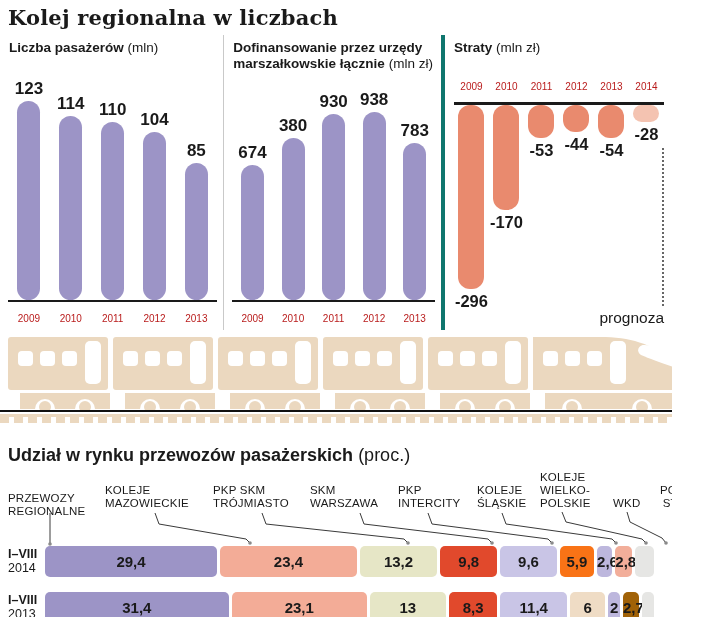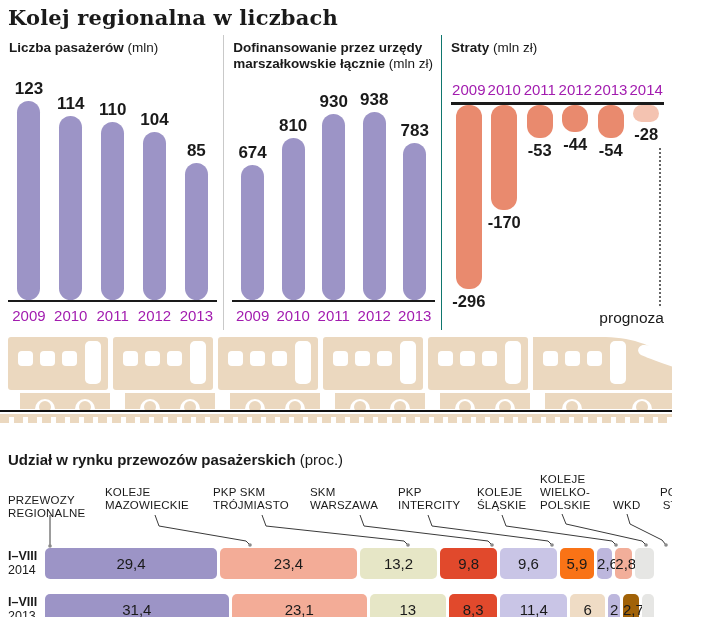--- a/index.html
+++ b/index.html
@@ -6,52 +6,52 @@
   body { margin: 0; background: #fff; font-family: "Liberation Sans", sans-serif; color: #1a1a1a; }
   .page { width: 672px; height: 617px; background: #fff; overflow: hidden; position: relative; }
 
   h1.main-title { margin: 0; padding: 6px 0 0 8px; font-family: "DejaVu Serif", serif;
 email    font-weight: bold; font-size: 21px; line-height: 24px; letter-spacing: .2px; }
 
   .panels { display: flex; margin-top: 5px; height: 295px; }
   .panel { position: relative; }
   .p1 { width: 237px; }
   .p2 { width: 231px; border-left: 1px solid #c9c9c9; }
-  .p3 { width: 245px; border-left: 1px solid #0f766e; }
+  .p3 { width: 245px; border-left: 4px solid #0f766e; }
   .panel h2 { margin: 0; position: absolute; top: 5px; left: 9px; right: 6px;
     font-size: 13.5px; line-height: 16px; font-weight: bold; }
   .unit { font-weight: normal; }
 
   .updown { position: absolute; left: 8px; right: 6px; bottom: 30px;
     display: flex; justify-content: space-between; align-items: flex-end; }
   .col { width: 42px; display: flex; flex-direction: column; align-items: center; }
   .val { font-size: 17px; font-weight: bold; margin-bottom: 2px; white-space: nowrap; }
   .bar { width: 23px; border-radius: 12px; }
   .baseline { position: absolute; left: 8px; right: 6px; bottom: 28px; height: 2.5px; background: #1a1a1a; }
   .years { position: absolute; left: 8px; right: 6px; bottom: 6px;
     display: flex; justify-content: space-between; }
-  .ycell { width: 42px; text-align: center; font-size: 15px; color: #a21caf; }
+  .ycell { width: 42px; text-align: center; font-size: 10px; color: #b91c1c; }
 
   
   .years-top { position: absolute; top: 46px; left: 9px; right: 8px;
     display: flex; justify-content: space-between; }
   .p3 .ycell { width: 37px; }
   .baseline-top { position: absolute; top: 67px; left: 9px; right: 8px; height: 2.5px; background: #1a1a1a; }
   .hang { position: absolute; top: 70px; left: 9px; right: 8px;
     display: flex; justify-content: space-between; align-items: flex-start; }
   .p3 .col { width: 37px; }
   .p3 .bar { width: 26px; }
   .p3 .val { font-size: 16.5px; margin: 3px 0 0 0; }
   .prognoza-line { position: absolute; left: 217px; top: 113px; height: 158px;
     border-left: 2px dotted #666; width: 0; }
   .prognoza-note { position: absolute; right: 8px; bottom: 3px; font-size: 15.5px; }
 
   svg.train { display: block; }
 
-  .market h2.ms-heading { margin: 26px 0 0 8px; font-size: 15px; font-weight: bold; }
+  .market h2.ms-heading { margin: 20px 0 0 8px; font-size: 18px; font-weight: bold; }
   .labels-area { position: relative; height: 80px; }
   .op-label { position: absolute; font-size: 11.5px; line-height: 13px; letter-spacing: .2px; white-space: nowrap; }
   .op-label span { display: block; }
   .l1 { left: 8px;   top: 18px; margin-top: 8px; }
   .l2 { left: 105px; top: 18px; }
   .l3 { left: 213px; top: 18px; }
   .l4 { left: 310px; top: 18px; }
   .l5 { left: 398px; top: 18px; }
   .l6 { left: 477px; top: 18px; }
   .l7 { left: 540px; top: 5px; }
@@ -59,21 +59,21 @@
   .l9 { left: 660px; top: 18px; text-align: center; }
   .connectors { position: absolute; left: 0; top: 0; }
 
   .msrow { display: flex; padding: 0 18px 0 8px; height: 31px; }
   .msrow + .msrow { margin-top: 15px; }
   .mslabel { width: 37px; font-size: 12.5px; line-height: 14px; padding-top: 1px; }
   .mslabel .period { font-weight: bold; display: block; }
   .mslabel .yr { display: block; }
   .msbar { flex: 1; display: flex; gap: 3px; }
   .seg { height: 31px; line-height: 31px; border-radius: 5px; text-align: center;
-    font-weight: normal; font-size: 15px; min-width: 0; white-space: nowrap; }
+    font-weight: bold; font-size: 15px; min-width: 0; white-space: nowrap; }
 </style>
 </head>
 <body>
 
 <div class="page">
 
   <h1 class="main-title">Kolej regionalna w liczbach</h1>
 
   <div class="panels">
 
@@ -112,21 +112,21 @@
     </section>
 
     <section class="panel p2">
       <h2><b>Dofinansowanie przez urzędy marszałkowskie łącznie</b> <span class="unit">(mln zł)</span></h2>
       <div class="updown">
         <div class="col">
             <div class="val">674</div>
             <div class="bar" style="height: 135px; background: rgb(156, 148, 198);"></div>
           </div>
         <div class="col">
-            <div class="val">810</div>
+            <div class="val">380</div>
             <div class="bar" style="height: 162px; background: rgb(156, 148, 198);"></div>
           </div>
         <div class="col">
             <div class="val">930</div>
             <div class="bar" style="height: 186px; background: rgb(156, 148, 198);"></div>
           </div>
         <div class="col">
             <div class="val">938</div>
             <div class="bar" style="height: 188px; background: rgb(156, 148, 198);"></div>
           </div>

